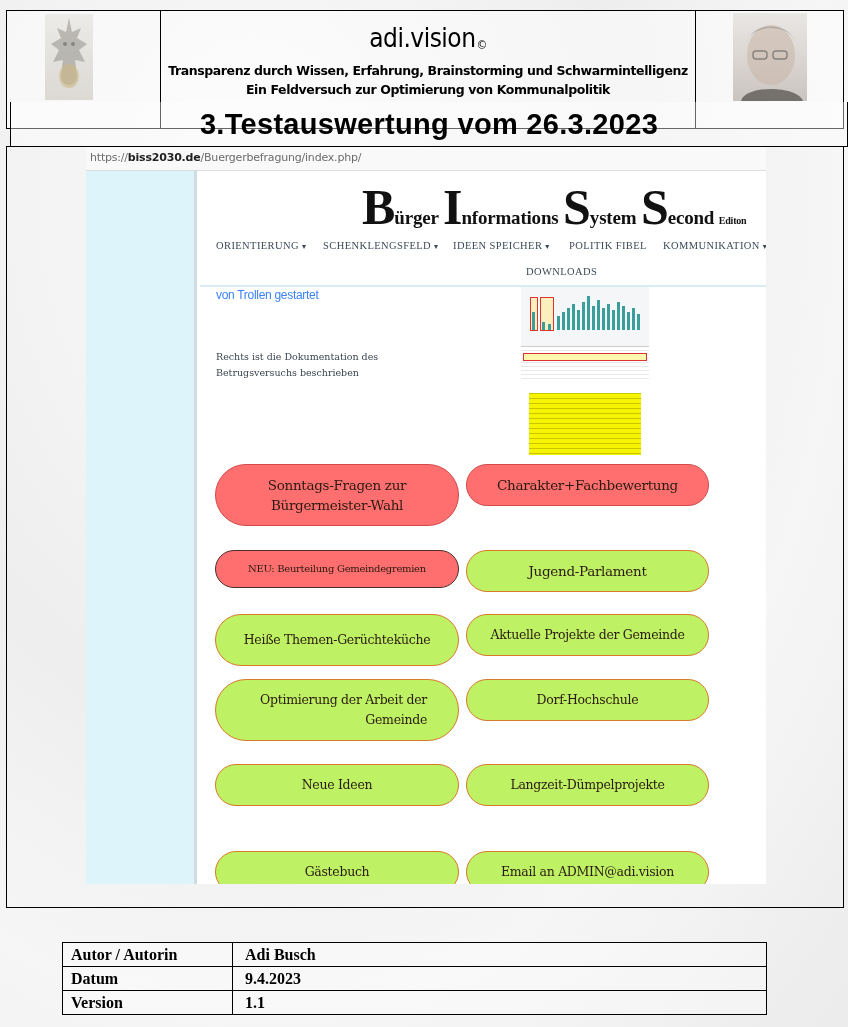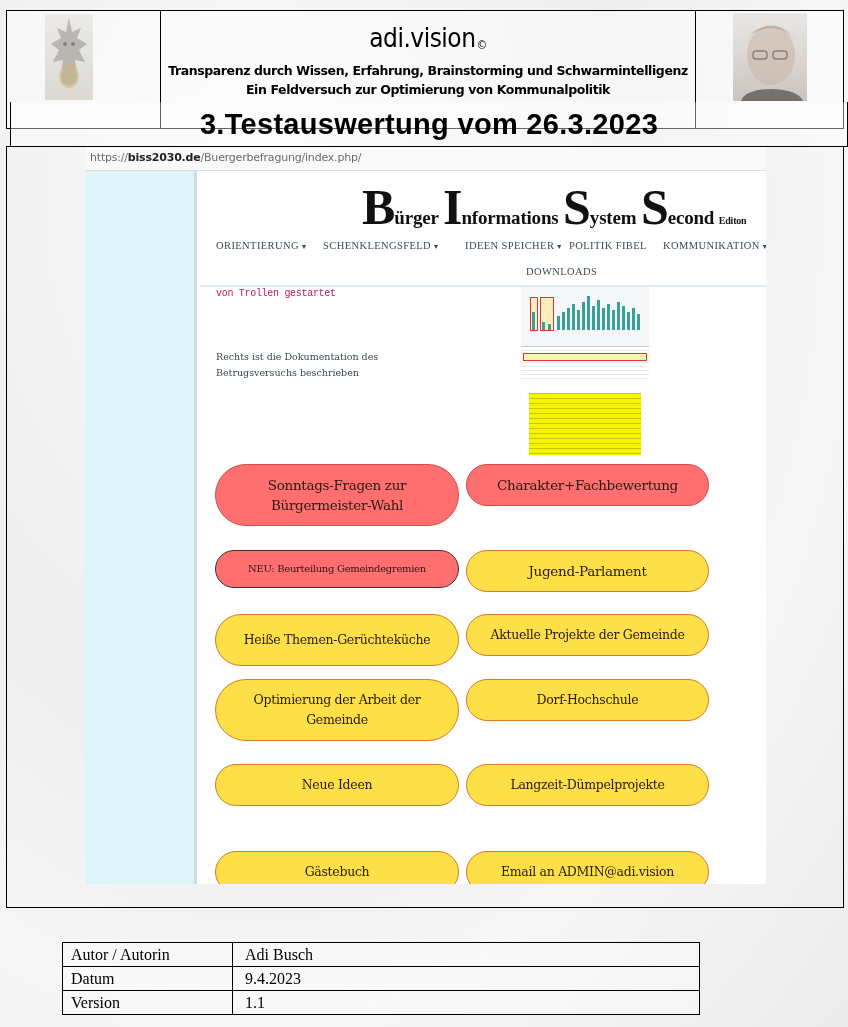--- a/index.html
+++ b/index.html
@@ -89,21 +89,21 @@
     .nav {
       position: absolute; left: 0; top: 66px; width: 566px;
       font-family: "Liberation Serif", serif; font-size: 10.5px; color: #3c4a56;
       letter-spacing: 0.4px;
     }
     .nav-item { position: absolute; white-space: nowrap; cursor: pointer; }
     .nav-item .caret { font-size: 8px; margin-left: 3px; color: #3c4a56; }
 
     .trolls {
       position: absolute; left: 16px; top: 117px;
-      font-family: Liberation Mono, monospace; font-size: 10px; color: #be185d; letter-spacing: -0.3px;
+      font-family: Liberation Sans, sans-serif; font-size: 12px; color: #3b82f6; letter-spacing: -0.3px;
     }
     .rechts {
       position: absolute; left: 16px; top: 178px; width: 220px;
       font-family: "DejaVu Serif", serif; font-size: 9.5px; color: #3b4550; line-height: 16px;
     }
     .thumb {
       position: absolute; left: 321px; top: 116px; width: 128px; height: 155px;
     }
     .thumb-chart { height: 60px; background: #f4f6f8; position: relative; border-bottom: 1px solid #ccc; }
     .thumb-chart .bar { position: absolute; bottom: 16px; width: 3px; background: #3a9e9a; }
@@ -116,27 +116,27 @@
       background-clip: content-box; padding: 4px 8px;
       background-color: #f7f400;
     }
 
     .btn {
       position: absolute; display: flex; align-items: center; justify-content: center; text-align: center;
       font-family: "DejaVu Serif", serif; color: #2a1a10; letter-spacing: -0.3px;
       border-radius: 40px; cursor: pointer; line-height: 20px; padding: 16px 8px;
     }
     .btn.red { background: #ff6f6f; border: 1px solid #d24a4a; }
-    .btn.yellow { background: #fde047; border: 1px solid #d77a2a; }
+    .btn.yellow { background: #bef264; border: 1px solid #d77a2a; text-align: right; }
     .btn.dark { border: 1.2px solid #4a2e2e; }
 
     
     .meta {
-      position: absolute; left: 62px; top: 942px; width: 638px; border-collapse: collapse;
-      font-family: "Liberation Serif", serif; font-weight: normal; font-size: 16px;
+      position: absolute; left: 62px; top: 942px; width: 705px; border-collapse: collapse;
+      font-family: "Liberation Serif", serif; font-weight: bold; font-size: 16px;
       background: rgba(255,255,255,0.35);
     }
     .meta td { border: 1px solid #000; height: 24px; padding: 0 8px; line-height: 22px; }
     .meta td.k { width: 170px; }
     .meta td.v { padding-left: 12px; }
   </style>
 </head>
 <body>
 
 <div class="page">
@@ -197,21 +197,21 @@
           <span class="sm">Editon</span>
         </div>
 
         <div class="nav">
           <div class="nav-item" style="left:16px; top:3px;">
             <span>ORIENTIERUNG</span><span class="caret">▾</span>
           </div>
           <div class="nav-item" style="left:123px; top:3px;">
             <span>SCHENKLENGSFELD</span><span class="caret">▾</span>
           </div>
-          <div class="nav-item" style="left:265px; top:3px;">
+          <div class="nav-item" style="left:253px; top:3px;">
             <span>IDEEN SPEICHER</span><span class="caret">▾</span>
           </div>
           <div class="nav-item" style="left:369px; top:3px;">
             <span>POLITIK FIBEL</span>
           </div>
           <div class="nav-item" style="left:463px; top:3px;">
             <span>KOMMUNIKATION</span><span class="caret">▾</span>
           </div>
           <div class="nav-item" style="left:326px; top:29px;">
             <span>DOWNLOADS</span>

